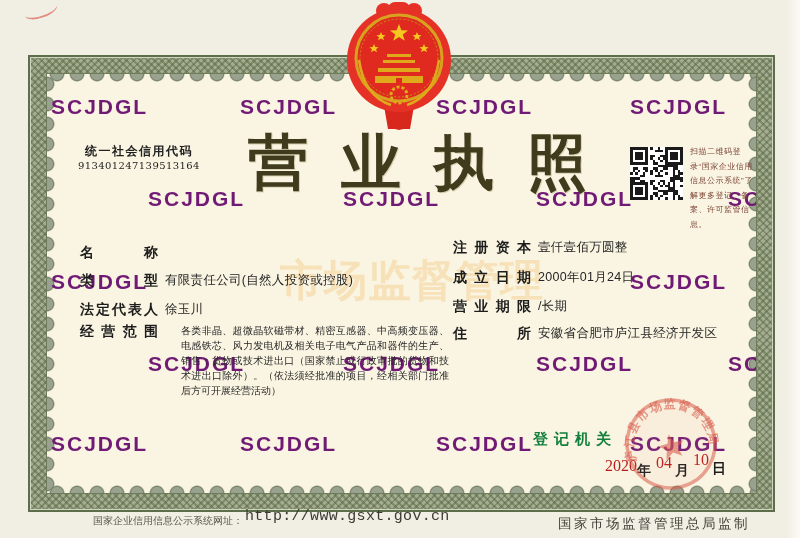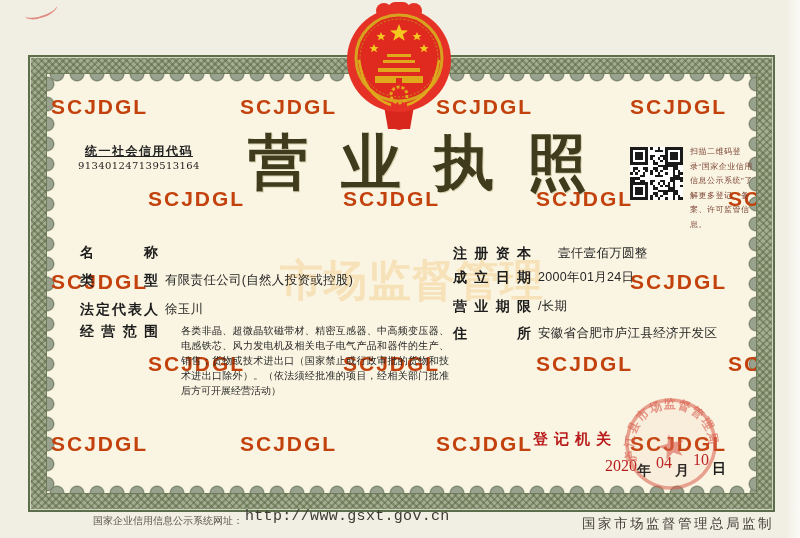--- a/index.html
+++ b/index.html
@@ -33,59 +33,59 @@
   .sc.l{top:19px;bottom:19px;left:19px;width:10px;background-repeat:repeat-y;
     background-image:radial-gradient(8px 8px at 0px 10px,#99a18f 5.6px,#77826a 6.6px,rgba(0,0,0,0) 8px);
     background-size:10px 20px;}
   .sc.r{top:19px;bottom:19px;right:19px;width:10px;background-repeat:repeat-y;
     background-image:radial-gradient(8px 8px at 10px 10px,#99a18f 5.6px,#77826a 6.6px,rgba(0,0,0,0) 8px);
     background-size:10px 20px;}
 
   
   .wm-layer{position:absolute;inset:19px;overflow:hidden;z-index:3;}
   .wm{position:absolute;font-weight:bold;font-size:21px;letter-spacing:2px;
-    color:#c2410c;white-space:nowrap;}
+    color:#701a75;white-space:nowrap;}
   .wm-big{position:absolute;left:233px;top:178px;font-size:43px;font-weight:bold;
     color:#f6e1b8;letter-spacing:1px;white-space:nowrap;}
 
   
   .content{position:absolute;inset:0;z-index:4;}
   .credit-label{position:absolute;left:57px;top:88px;font-size:12px;font-weight:bold;
-    color:#222;letter-spacing:1.5px;text-decoration:underline;}
+    color:#222;letter-spacing:1.5px;}
   .credit-code{position:absolute;left:50px;top:105px;font-size:10px;
     font-family:"DejaVu Serif", serif;color:#1d1d1d;letter-spacing:.4px;}
   .title{position:absolute;left:220px;top:76px;font-size:60px;line-height:1.05;
     font-weight:bold;color:#3f3b1c;letter-spacing:33px;white-space:nowrap;
     text-shadow:1px 1px 0 rgba(120,105,30,.25);}
   .qr{position:absolute;left:602px;top:92px;width:53px;height:53px;}
   .qr-caption{position:absolute;left:662px;top:90px;width:68px;font-size:8px;
     line-height:14.5px;color:#7e4638;letter-spacing:.5px;}
 
   .row{position:absolute;display:flex;align-items:flex-start;}
   .flabel{display:inline-block;width:78px;flex:0 0 78px;font-size:14px;font-weight:bold;
     color:#1d1d1d;text-align:justify;text-align-last:justify;line-height:16px;}
   .fvalue{margin-left:7px;font-size:12.5px;color:#262626;line-height:16px;letter-spacing:.3px;}
   .fvalue.scope{width:268px;font-size:10px;line-height:15px;letter-spacing:0;text-align:justify;}
 
   .reg-label{position:absolute;left:505px;top:375px;font-size:15px;font-weight:bold;
-    color:#b91c1c;letter-spacing:6px;white-space:nowrap;}
+    color:#15803d;letter-spacing:6px;white-space:nowrap;}
   .date{position:absolute;left:547px;top:395px;width:200px;height:40px;}
   .date span{position:absolute;white-space:nowrap;}
   .d-num{font-family:Liberation Serif, serif;font-size:16px;color:#b91c1c;}
   .d-unit{font-size:14px;font-weight:bold;color:#1d1d1d;}
 
   .emblem{position:absolute;left:316px;top:-53px;width:110px;height:128px;z-index:6;}
   .seal{position:absolute;left:583px;top:329px;width:120px;height:120px;z-index:5;}
 
   
   .footer-left{position:absolute;left:93px;top:512px;font-size:10px;color:#5c564a;z-index:4;}
   .footer-left .url{font-family:Liberation Mono, monospace;font-size:15px;
     color:#3c3a34;position:relative;top:-4px;margin-left:2px;letter-spacing:.3px;}
   .footer-right{position:absolute;left:558px;top:515px;font-size:13.5px;color:#46423a;
-    letter-spacing:2.5px;z-index:4;margin-left:24px;}
+    letter-spacing:2.5px;z-index:4;}
 </style>
 </head>
 <body>
 
 <div class="paper-edge-right"></div>
 <div class="pen-mark"></div>
 
 <div class="cert">
   <div class="band"></div>
   <div class="interior"></div>
@@ -266,21 +266,21 @@
     </div>
     <div class="row" style="left:52px;top:246px;">
       <span class="flabel">法定代表人</span>
       <span class="fvalue">徐玉川</span>
     </div>
     <div class="row" style="left:52px;top:268px;gap:16px;">
       <span class="flabel">经营范围</span>
       <span class="fvalue scope">各类非晶、超微晶软磁带材、精密互感器、中高频变压器、电感铁芯、风力发电机及相关电子电气产品和器件的生产、销售；货物或技术进出口（国家禁止或行政审批的货物和技术进出口除外）。（依法须经批准的项目，经相关部门批准后方可开展经营活动）</span>
     </div>
 
-    <div class="row" style="left:425px;top:190px;gap:20px;">
+    <div class="row" style="left:425px;top:184px;">
       <span class="flabel">注册资本</span>
       <span class="fvalue">壹仟壹佰万圆整</span>
     </div>
     <div class="row" style="left:425px;top:214px;">
       <span class="flabel">成立日期</span>
       <span class="fvalue">2000年01月24日</span>
     </div>
     <div class="row" style="left:425px;top:243px;align-items:center;">
       <span class="flabel">营业期限</span>
       <span class="fvalue">/长期</span>

